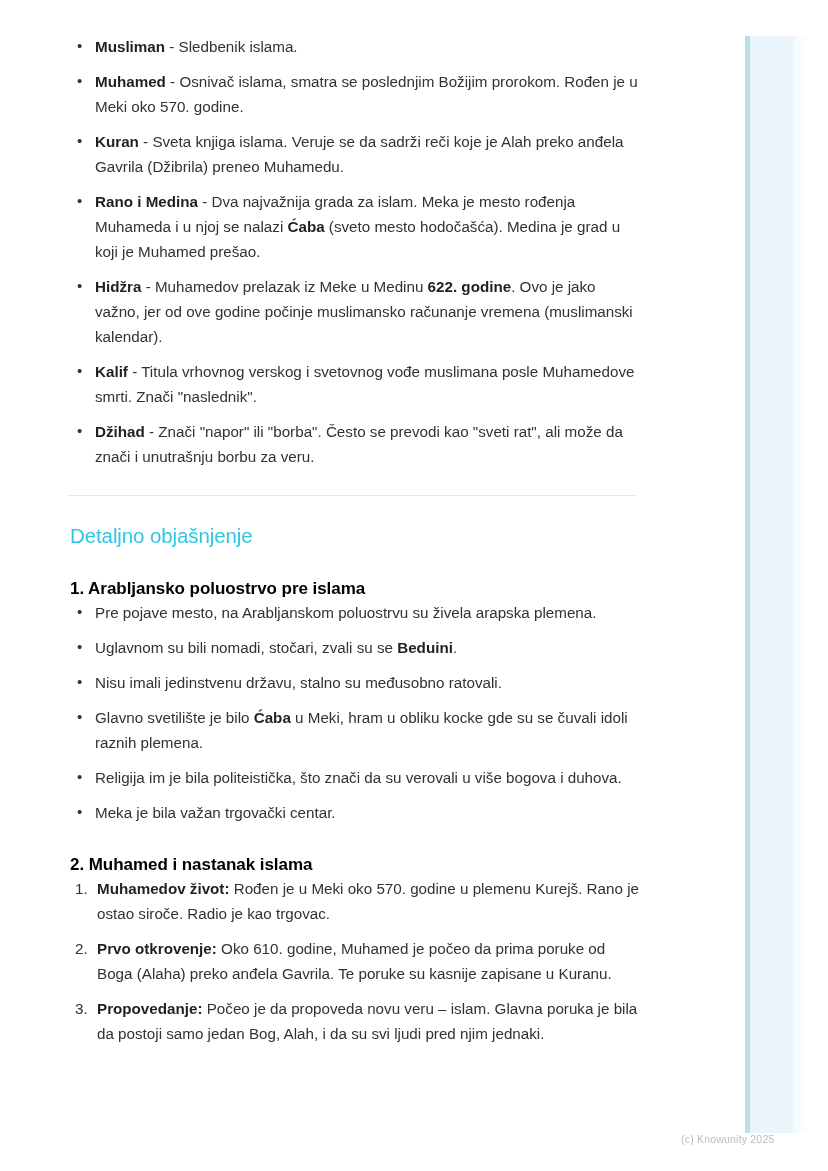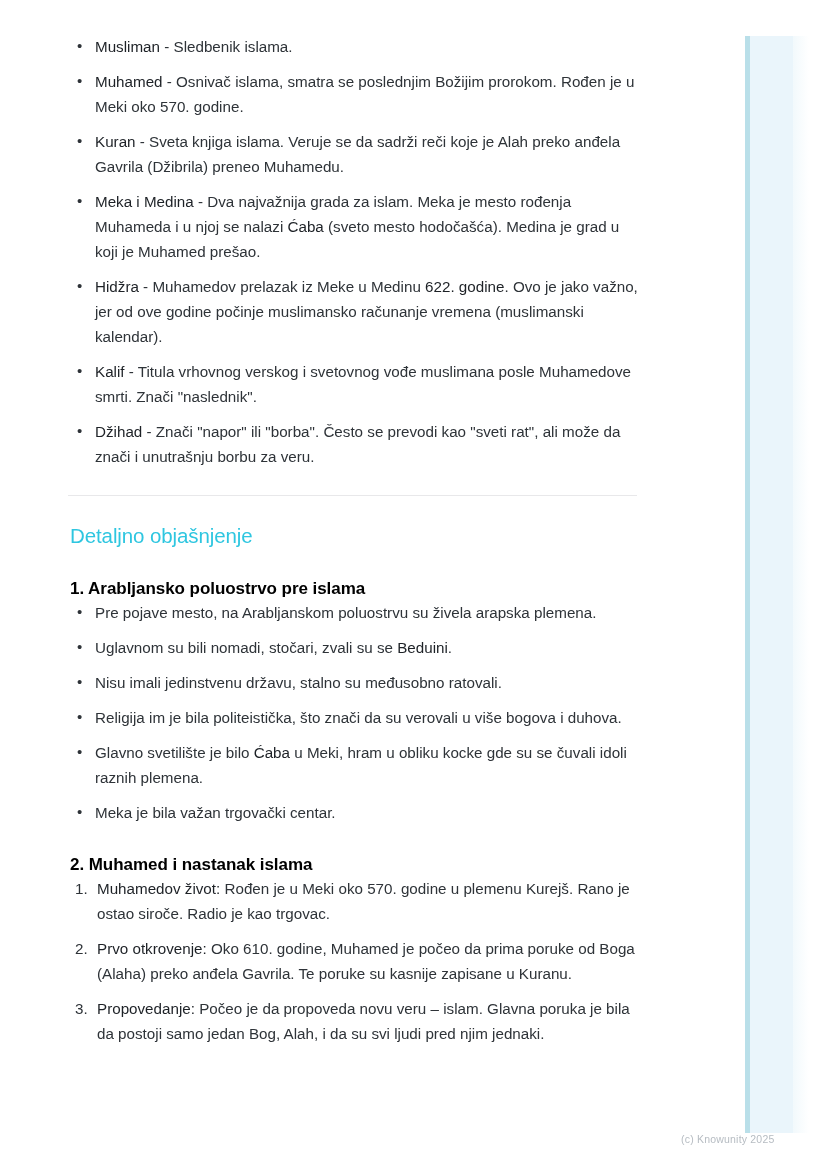--- a/index.html
+++ b/index.html
@@ -100,21 +100,21 @@
     content: counter(docnum) ".";
     position: absolute;
     left: 7px;
     top: 0;
     font-size: 15.2px;
     line-height: 25px;
     color: #2e3338;
   }
   .doc-list b,
   .doc-list strong {
-    font-weight: 400;
+    font-weight: 700;
     color: #1d2126;
   }
 
   
   .block-terms > li { margin-bottom: 9px; }
 
   
   .divider {
     height: 1px;
     background: #e8e8ea;
@@ -163,37 +163,37 @@
   <div class="side-rail"></div>
   <div class="side-rail-stripe"></div>
   <div class="side-rail-fade"></div>
 
   <div class="content">
 
     <ul class="doc-list block-terms" id="terms-list">
         <li><b>Musliman</b> - Sledbenik islama.</li>
         <li><b>Muhamed</b> - Osnivač islama, smatra se poslednjim Božijim prorokom. Rođen je u Meki oko 570. godine.</li>
         <li><b>Kuran</b> - Sveta knjiga islama. Veruje se da sadrži reči koje je Alah preko anđela Gavrila (Džibrila) preneo Muhamedu.</li>
-        <li><b>Meka i Medina</b> - Dva najvažnija grada za islam. Meka je mesto rođenja Muhameda i u njoj se nalazi <b>Ćaba</b> (sveto mesto hodočašća). Medina je grad u koji je Muhamed prešao.</li>
+        <li><b>Rano i Medina</b> - Dva najvažnija grada za islam. Meka je mesto rođenja Muhameda i u njoj se nalazi <b>Ćaba</b> (sveto mesto hodočašća). Medina je grad u koji je Muhamed prešao.</li>
         <li><b>Hidžra</b> - Muhamedov prelazak iz Meke u Medinu <b>622. godine</b>. Ovo je jako važno, jer od ove godine počinje muslimansko računanje vremena (muslimanski kalendar).</li>
         <li><b>Kalif</b> - Titula vrhovnog verskog i svetovnog vođe muslimana posle Muhamedove smrti. Znači "naslednik".</li>
         <li><b>Džihad</b> - Znači "napor" ili "borba". Često se prevodi kao "sveti rat", ali može da znači i unutrašnju borbu za veru.</li>
       </ul>
 
     <div class="divider"></div>
 
     <h2 class="section-title">Detaljno objašnjenje</h2>
 
     <h3 class="sub-title">1. Arabljansko poluostrvo pre islama</h3>
     <ul class="doc-list after-heading" id="section1-list">
         <li>Pre pojave mesto, na Arabljanskom poluostrvu su živela arapska plemena.</li>
         <li>Uglavnom su bili nomadi, stočari, zvali su se <b>Beduini</b>.</li>
         <li>Nisu imali jedinstvenu državu, stalno su međusobno ratovali.</li>
+        <li>Glavno svetilište je bilo <b>Ćaba</b> u Meki, hram u obliku kocke gde su se čuvali idoli raznih plemena.</li>
         <li>Religija im je bila politeistička, što znači da su verovali u više bogova i duhova.</li>
-        <li>Glavno svetilište je bilo <b>Ćaba</b> u Meki, hram u obliku kocke gde su se čuvali idoli raznih plemena.</li>
         <li>Meka je bila važan trgovački centar.</li>
       </ul>
 
     <h3 class="sub-title">2. Muhamed i nastanak islama</h3>
     <ol class="doc-list after-heading" id="section2-list">
         <li><b>Muhamedov život:</b> Rođen je u Meki oko 570. godine u plemenu Kurejš. Rano je ostao siroče. Radio je kao trgovac.</li>
         <li><b>Prvo otkrovenje:</b> Oko 610. godine, Muhamed je počeo da prima poruke od Boga (Alaha) preko anđela Gavrila. Te poruke su kasnije zapisane u Kuranu.</li>
         <li><b>Propovedanje:</b> Počeo je da propoveda novu veru – islam. Glavna poruka je bila da postoji samo jedan Bog, Alah, i da su svi ljudi pred njim jednaki.</li>
       </ol>
 

